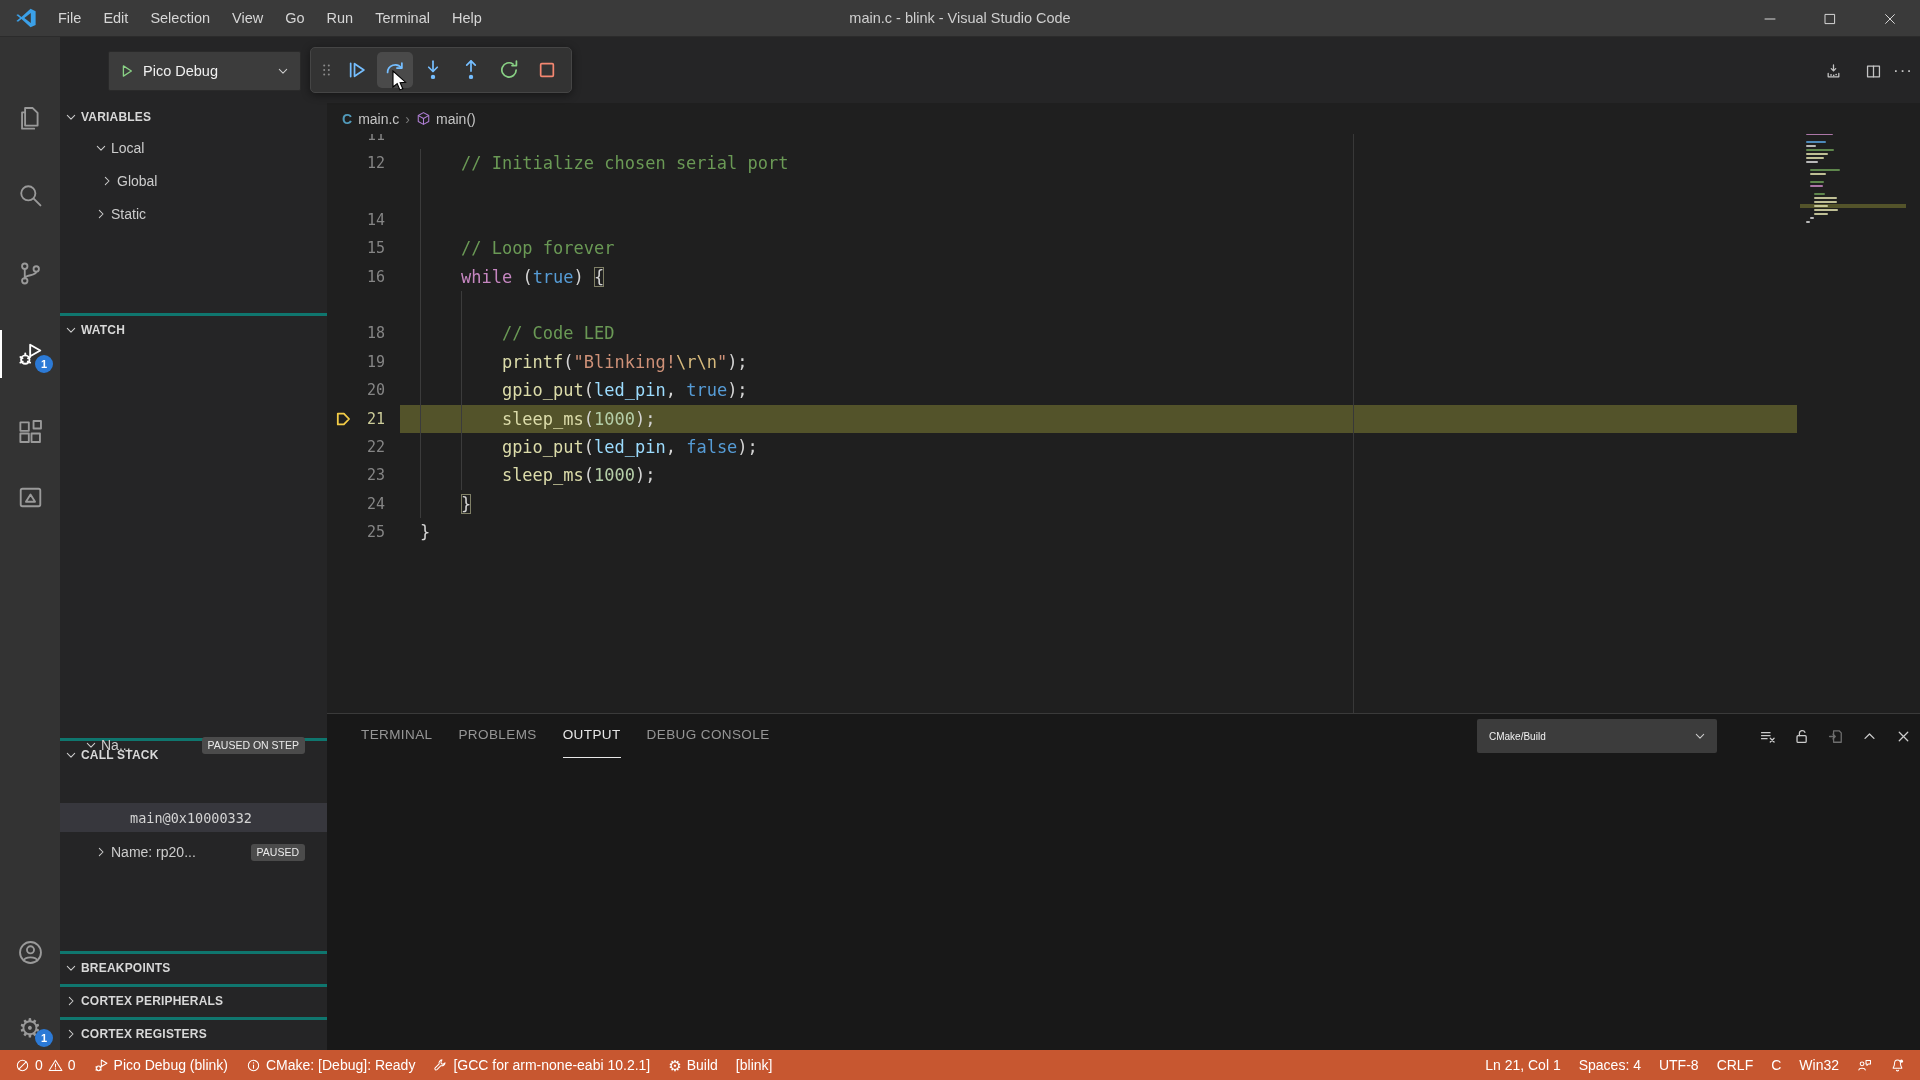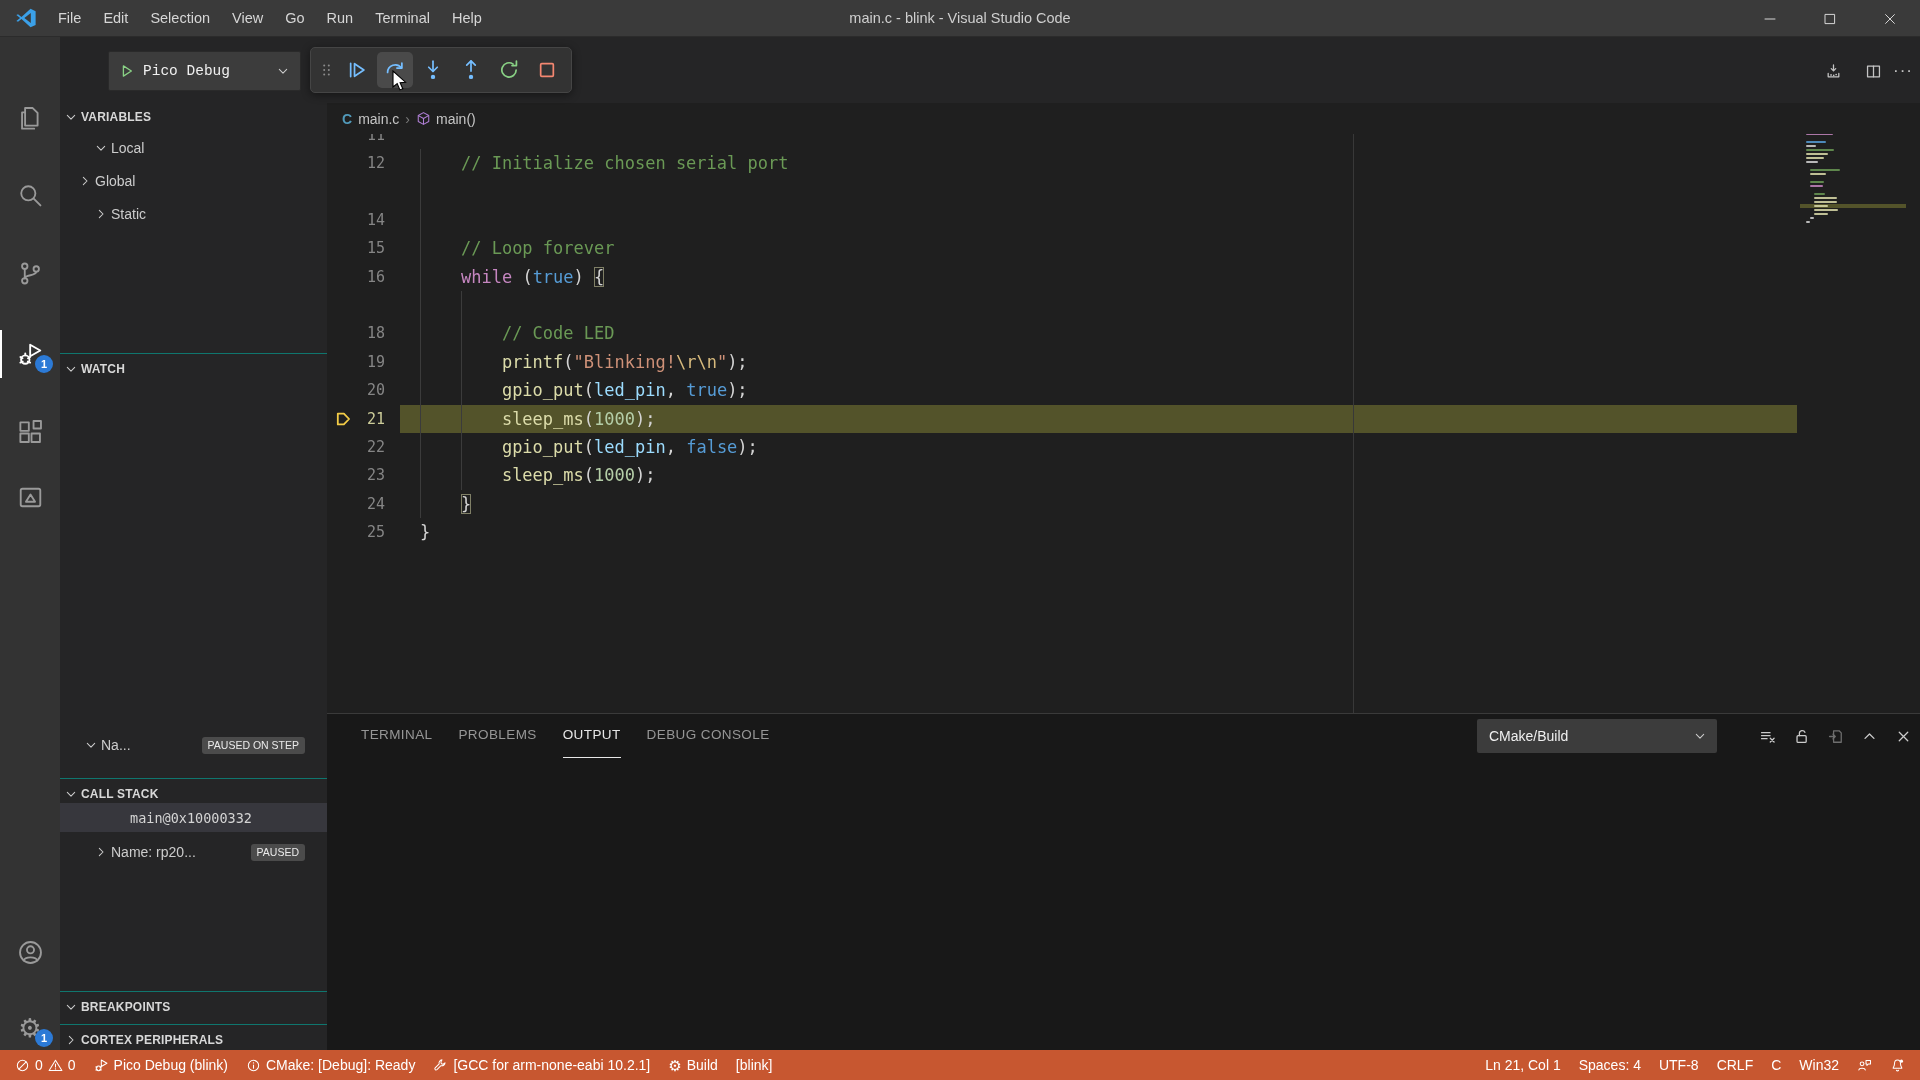--- a/index.html
+++ b/index.html
@@ -21,30 +21,30 @@
   #activitybar { position:absolute; left:0; top:37px; width:60px; bottom:30px; background:#333333; z-index:40; }
   .ab-item { position:absolute; left:6px; width:48px; height:48px; display:flex; align-items:center; justify-content:center; color:#9a9a9a; }
   .ab-item.active { color:#ffffff; }
   .ab-badge { position:absolute; width:18px; height:18px; border-radius:50%; background:#2c7ad6; color:#fff; font-size:11px; font-weight:bold; display:flex; align-items:center; justify-content:center; z-index:2; }
   #ab-active-bar { position:absolute; left:0; top:293px; width:2px; height:48px; background:#ffffff; }
   .gear-glyph { font-size:26px; line-height:1; }
 
   
   #sidebar { position:absolute; left:60px; top:37px; width:267px; bottom:30px; background:#252526; z-index:30; }
   .sec-header { position:absolute; left:0; right:0; height:31px; display:flex; align-items:center; padding-left:4px; font-size:12px; font-weight:bold; color:#d8d8d8; letter-spacing:.2px; }
-  .sec-header.bordered { border-top:1px solid #0f766e;margin-top:40px; }
+  .sec-header.bordered { border-top:3px solid #0f766e; }
   .sec-header .icn, .tree-row .icn { margin-right:3px; color:#cccccc; }
   .tree-row { position:absolute; left:0; right:0; height:30px; display:flex; align-items:center; font-size:14px; color:#cccccc; }
   .tree-row .lbl { white-space:nowrap; }
   .badge { margin-left:auto; margin-right:22px; background:#4b4b4b; color:#eaeaea; font-size:10.5px; padding:2.5px 6px; border-radius:3px; white-space:nowrap; }
   .frame-row { position:absolute; left:0; right:0; height:29px; background:#37373d; display:flex; align-items:center; }
   .frame-row .lbl { font-family:"DejaVu Sans Mono", monospace; font-size:13.5px; color:#d4d4d4; padding-left:70px; }
 
   
-  #dbg-dropdown { position:absolute; left:108px; top:51px; width:193px; height:40px; background:#3c3c3c; border:1px solid #2a2a2a; border-radius:2px; display:flex; align-items:center; z-index:60;font-family:Liberation Mono, monospace; }
+  #dbg-dropdown { position:absolute; left:108px; top:51px; width:193px; height:40px; background:#3c3c3c; border:1px solid #2a2a2a; border-radius:2px; display:flex; align-items:center; z-index:60; }
   #dbg-dropdown .play { margin:0 8px 0 10px; color:#89D185; }
   #dbg-dropdown .cfg { font-size:14.5px; color:#f0f0f0; }
   #dbg-dropdown .chev { margin-left:auto; margin-right:10px; color:#cccccc; }
   #dbg-toolbar { position:absolute; left:310px; top:47px; height:46px; background:#333333; border:1px solid #454545; border-radius:5px; box-shadow:0 2px 8px rgba(0,0,0,.45); display:flex; align-items:center; padding:0 5px; z-index:60; }
   .dbg-btn { width:36px; height:36px; margin:0 1px; display:flex; align-items:center; justify-content:center; border-radius:5px; }
   .dbg-btn.hover { background:#4a4a4a; }
   .dbg-grip { width:22px; height:36px; display:flex; align-items:center; justify-content:center; color:#8c8c8c; }
 
   
   #editor { position:absolute; left:327px; top:37px; right:0; height:676px; background:#1f1f1f; }
@@ -75,21 +75,21 @@
   .mm-hl { position:absolute; left:0; right:0; height:4px; background:#53532a; }
 
   
   #panel { position:absolute; left:327px; top:713px; right:0; bottom:30px; background:#181818; border-top:1px solid #3a3a3a; }
   #panel-tabs { position:absolute; left:21px; top:0; height:44px; display:flex; }
   .ptab { margin:0 13px; line-height:42px; font-size:13.5px; letter-spacing:.4px; color:#969696; border-bottom:1.5px solid transparent; }
   .ptab.active { color:#e7e7e7; border-bottom-color:#e7e7e7; }
   #panel-actions { position:absolute; right:0; top:5px; height:34px; display:flex; align-items:center; }
   .pact { width:34px; height:30px; display:flex; align-items:center; justify-content:center; color:#cccccc; }
   .pact.dim { color:#6e6e6e; }
-  #output-dropdown { position:absolute; left:1150px; top:5px; width:240px; height:34px; background:#3c3c3c; border-radius:2px; display:flex; align-items:center; font-size:14px; color:#f0f0f0; }
+  #output-dropdown { position:absolute; left:1150px; top:5px; width:240px; height:34px; background:#3c3c3c; border-radius:2px; display:flex; align-items:center; font-size:10px; color:#f0f0f0; }
   #output-dropdown .lbl { padding-left:12px; }
   #output-dropdown .chev { margin-left:auto; margin-right:10px; color:#cccccc; }
 
   
   #statusbar { position:absolute; left:0; right:0; bottom:0; height:30px; background:#C75730; color:#ffffff; display:flex; align-items:center; font-size:14px; z-index:70; }
   .sb-item { display:flex; align-items:center; gap:5px; padding:0 9px; height:100%; white-space:nowrap; }
   .sb-left { display:flex; height:100%; margin-left:6px; }
   .sb-right { display:flex; height:100%; margin-left:auto; margin-right:6px; }
   .sb-gear-glyph { font-size:15px; line-height:1; }
 
@@ -221,21 +221,21 @@
       <span>VARIABLES</span>
     </div>
     <div class="tree-row" style="top:96px;padding-left:34px">
       <span class="icn" style="color:#cccccc">
         <svg viewBox="0 0 16 16" width="14" height="14" fill="none" stroke="currentColor" stroke-width="1.2" stroke-linecap="round" stroke-linejoin="round">
           <path d="M3.8 6.2 8 10.4l4.2-4.2"></path>
         </svg>
       </span>
       <span class="lbl">Local</span>
     </div>
-    <div class="tree-row" style="top:129px;padding-left:18px">
+    <div class="tree-row" style="top:129px;padding-left:40px">
       <span class="icn" style="color:#cccccc">
         <svg viewBox="0 0 16 16" width="14" height="14" fill="none" stroke="currentColor" stroke-width="1.2" stroke-linecap="round" stroke-linejoin="round">
           <path d="M6.1 3.8 10.3 8l-4.2 4.2"></path>
         </svg>
       </span>
       <span class="lbl">Global</span>
     </div>
     <div class="tree-row" style="top:162px;padding-left:34px">
       <span class="icn" style="color:#cccccc">
         <svg viewBox="0 0 16 16" width="14" height="14" fill="none" stroke="currentColor" stroke-width="1.2" stroke-linecap="round" stroke-linejoin="round">

